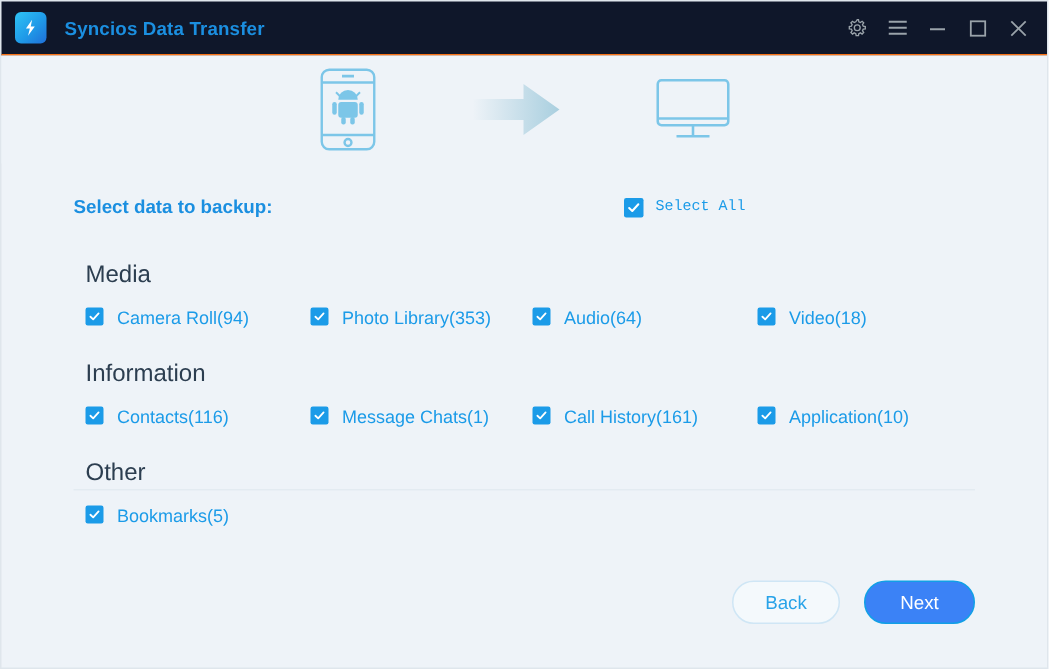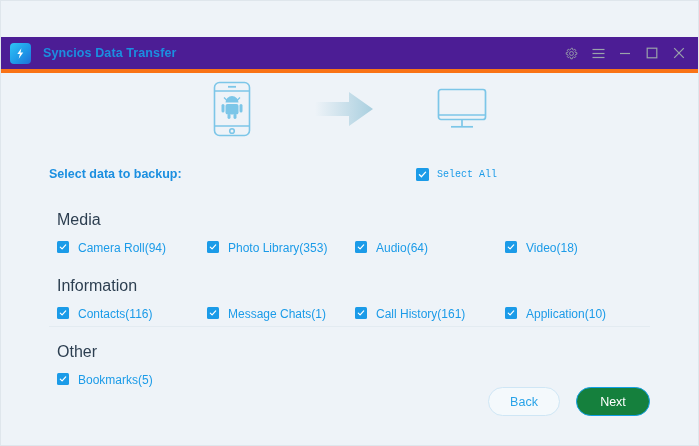--- a/index.html
+++ b/index.html
@@ -21,27 +21,26 @@
     border: 1px solid #dfe6ec;
     background: #eef3f8;
     display: flex;
     flex-direction: column;
   }
 
   
   .titlebar {
     height: 36px;
     min-height: 36px;
-    background: #4c1d95;
-    border-bottom: 4px solid #f97316;
+    background: #0f172a;
+    border-bottom: 1px solid #f97316;
     display: flex;
     align-items: center;
     padding: 0 9px 0 9px;
     box-sizing: border-box;
-    margin-top: 36px;
   }
   .logo {
     width: 21px;
     height: 21px;
     border-radius: 4px;
     background: linear-gradient(135deg, #2fc4f5 0%, #1f9ae8 55%, #1f6fd8 100%);
     display: flex;
     align-items: center;
     justify-content: center;
     flex: 0 0 auto;
@@ -182,21 +181,21 @@
     box-sizing: border-box;
     cursor: pointer;
     user-select: none;
   }
   .btn-back {
     background: #f4f9fc;
     border: 1px solid #cfe6f5;
     color: #28a3e8;
   }
   .btn-next {
-    background: #15803d;
+    background: #3b82f6;
     border: 1px solid #119fe6;
     color: #ffffff;
     width: 74px;
   }
 </style>
 </head>
 <body>
 
 <div id="app">
 

